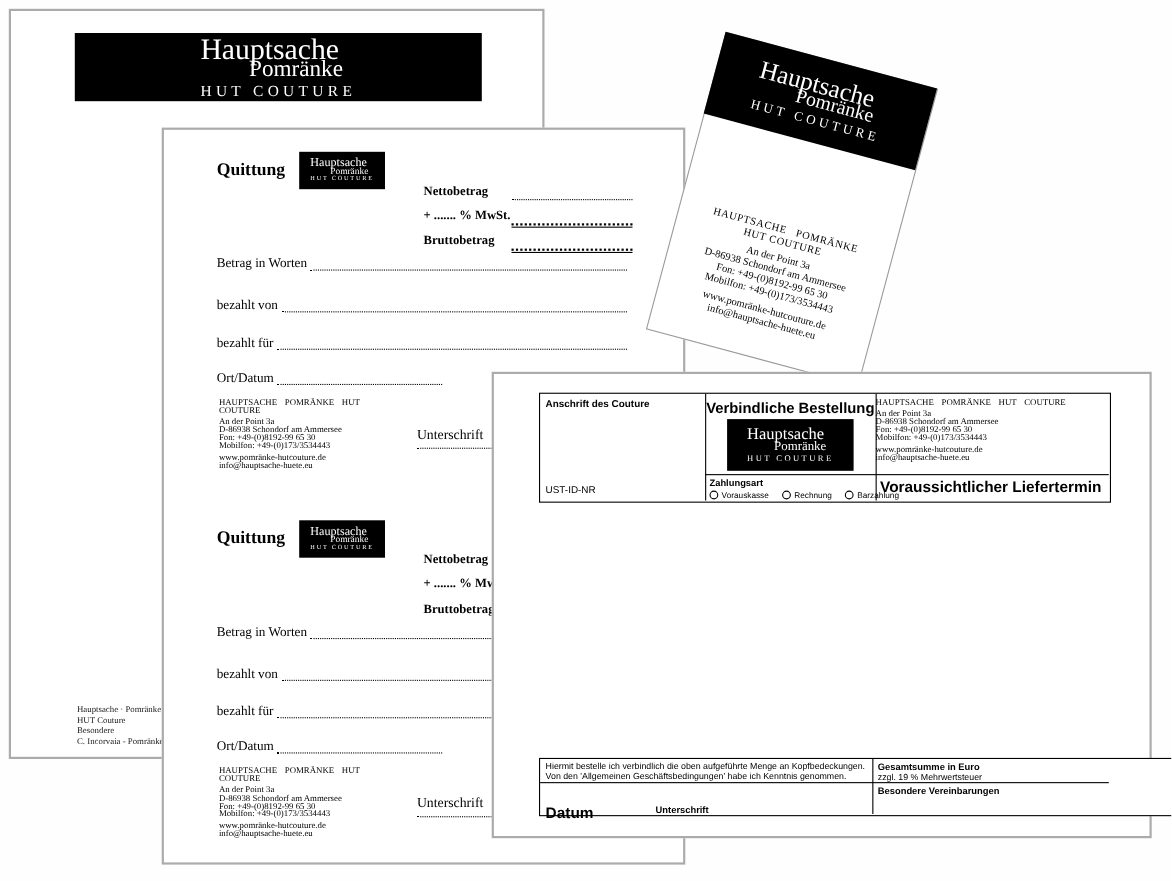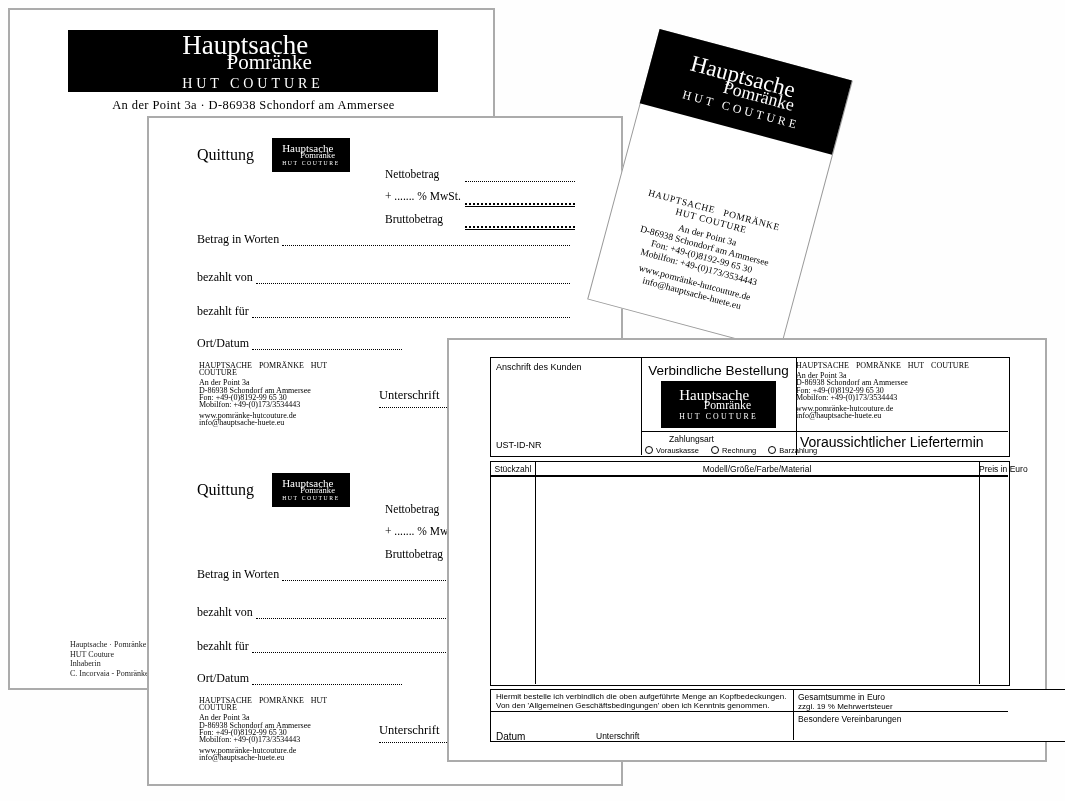--- a/index.html
+++ b/index.html
@@ -2,21 +2,21 @@
 <html><head>
 <meta charset="utf-8">
 <style>
   html,body{margin:0;padding:0;background:#fff;}
   .canvas{position:relative;width:1065px;height:801px;background:#fefefe;overflow:hidden;
           font-family:"Liberation Serif",serif;color:#000;}
   .page{position:absolute;background:#fff;border:2px solid #ababab;box-sizing:border-box;}
   .abs{position:absolute;}
   .serif{font-family:"Liberation Serif",serif;}
   .sans{font-family:"Liberation Sans",sans-serif;}
-  .b{font-weight:normal;}
+  .b{font-weight:bold;}
   .ctr{text-align:center;}
 
   
   .banner{background:#000;display:flex;align-items:center;justify-content:center;box-sizing:border-box;}
   .logo{color:#fff;font-family:"Liberation Serif",serif;display:block;}
   .logo .l1{display:block;line-height:1;}
   .logo .l2{display:block;line-height:1;font-size:0.78em;margin-top:-0.30em;margin-left:2.1em;}
   .logo .l3{display:block;line-height:1;font-size:0.52em;letter-spacing:0.28em;text-align:center;margin-top:0.22em;}
 
   
@@ -50,25 +50,24 @@
 <div class="canvas">
 
   <div class="page" style="left:8px;top:8px;width:487px;height:682px;z-index:1;">
     <div class="banner abs" style="left:58px;top:20px;width:370px;height:62px;">
       <span class="logo" style="font-size:27px;">
         <span class="l1">Hauptsache</span>
         <span class="l2">Pomränke</span>
         <span class="l3">HUT COUTURE</span>
       </span>
     </div>
-    <div class="abs serif ctr" style="left:0;top:88px;width:487px;font-size:12.5px;letter-spacing:0.4px;">An der Point 3a · D-86938 Schondorf am Ammersee</div>
     <div class="abs small-footer serif" style="left:60px;top:630px;">
       <div>Hauptsache · Pomränke</div>
       <div>HUT Couture</div>
-      <div>Inhaberin</div>
+      <div>Besondere</div>
       <div>C. Incorvaia - Pomränke</div>
     </div>
   </div>
 
   <div class="page" style="left:147px;top:116px;width:476px;height:670px;z-index:2;">
 
     <div class="abs" style="left:0;top:0;width:476px;height:335px;">
       <div class="abs serif b" style="left:48px;top:28px;font-size:16px;">Quittung</div>
       <div class="banner abs" style="left:123px;top:20px;width:78px;height:34px;">
         <span class="logo" style="font-size:11px;">
@@ -201,66 +200,58 @@
     </div>
   </div>
 
   <div class="page" style="left:447px;top:338px;width:600px;height:424px;z-index:4;">
 
     <div class="fbox" style="left:41px;top:17px;width:520px;height:100px;">
       <div class="vline" style="left:150px;top:0;height:97px;"></div>
       <div class="vline" style="left:305px;top:0;height:97px;"></div>
       <div class="hline" style="left:150px;top:73px;width:367px;"></div>
 
-      <div class="abs sans b" style="left:5px;top:4px;font-size:9px;">Anschrift des Kunden</div>
+      <div class="abs sans b" style="left:5px;top:4px;font-size:9px;">Anschrift des Couture</div>
       <div class="abs sans" style="left:5px;top:82px;font-size:9px;">UST-ID-NR</div>
 
       <div class="abs sans b ctr" style="left:150px;top:5px;width:155px;font-size:13.5px;">Verbindliche Bestellung</div>
       <div class="banner abs" style="left:170px;top:23px;width:115px;height:47px;">
         <span class="logo" style="font-size:15px;">
           <span class="l1">Hauptsache</span>
           <span class="l2">Pomränke</span>
           <span class="l3">HUT COUTURE</span>
         </span>
       </div>
-      <div class="abs sans b" style="left:154px;top:76px;font-size:8.5px;margin-left:24px;">Zahlungsart</div>
+      <div class="abs sans b" style="left:154px;top:76px;font-size:8.5px;">Zahlungsart</div>
       <div class="abs sans" style="left:154px;top:88px;width:176px;font-size:7.5px;white-space:nowrap;">
         <span class="opt"><span class="radio"></span><span>Vorauskasse</span></span>
         <span class="opt"><span class="radio"></span><span>Rechnung</span></span>
         <span class="opt" style="margin-right:0;"><span class="radio"></span><span>Barzahlung</span></span>
       </div>
 
       <div class="abs addr serif" style="left:305px;top:4px;width:215px;">
         <div class="nm">HAUPTSACHE POMRÄNKE HUT COUTURE</div>
         <div>An der Point 3a</div>
         <div>D-86938 Schondorf am Ammersee</div>
         <div>Fon: +49-(0)8192-99 65 30</div>
         <div>Mobilfon: +49-(0)173/3534443</div>
         <div class="gap"></div>
         <div>www.pomränke-hutcouture.de</div>
         <div>info@hauptsache-huete.eu</div>
       </div>
       <div class="abs sans b" style="left:309px;top:76px;font-size:14px;">Voraussichtlicher Liefertermin</div>
     </div>
 
-    <div class="fbox" style="left:41px;top:121px;width:520px;height:225px;">
-      <div class="hline" style="left:0;top:13px;width:517px;height:1.5px;"></div>
-      <div class="vline" style="left:44px;top:0;height:222px;"></div>
-      <div class="vline" style="left:488px;top:0;height:222px;"></div>
-      <div class="abs sans b ctr" style="left:0;top:2px;width:44px;font-size:8.5px;">Stückzahl</div>
-      <div class="abs sans b ctr" style="left:44px;top:2px;width:444px;font-size:8.5px;">Modell/Größe/Farbe/Material</div>
-      <div class="abs sans b ctr" style="left:488px;top:2px;width:29px;font-size:8.5px;white-space:nowrap;text-align:center;">Preis in Euro</div>
-    </div>
 
     <div class="fbox" style="left:41px;top:349px;width:612px;height:53px;">
       <div class="vline" style="left:302px;top:0;height:50px;"></div>
       <div class="hline" style="left:0;top:21px;width:517px;"></div>
       <div class="abs sans" style="left:5px;top:2px;width:295px;font-size:8px;">Hiermit bestelle ich verbindlich die oben aufgeführte Menge an Kopfbedeckungen.</div>
-      <div class="abs sans" style="left:5px;top:11px;width:295px;font-size:8px;">Von den 'Allgemeinen Geschäftsbedingungen' oben ich Kenntnis genommen.</div>
-      <div class="abs sans b" style="left:5px;top:41px;font-size:10px;">Datum</div>
+      <div class="abs sans" style="left:5px;top:11px;width:295px;font-size:8px;">Von den 'Allgemeinen Geschäftsbedingungen' habe ich Kenntnis genommen.</div>
+      <div class="abs sans b" style="left:5px;top:41px;font-size:14px;">Datum</div>
       <div class="abs sans b" style="left:105px;top:41px;font-size:8.5px;">Unterschrift</div>
       <div class="abs sans b" style="left:307px;top:2px;font-size:8.5px;">Gesamtsumme in Euro</div>
       <div class="abs sans" style="left:307px;top:12px;font-size:8px;">zzgl. 19 % Mehrwertsteuer</div>
       <div class="abs sans b" style="left:307px;top:24px;font-size:8.5px;">Besondere Vereinbarungen</div>
     </div>
   </div>
 
 </div>
 
 </body></html>

